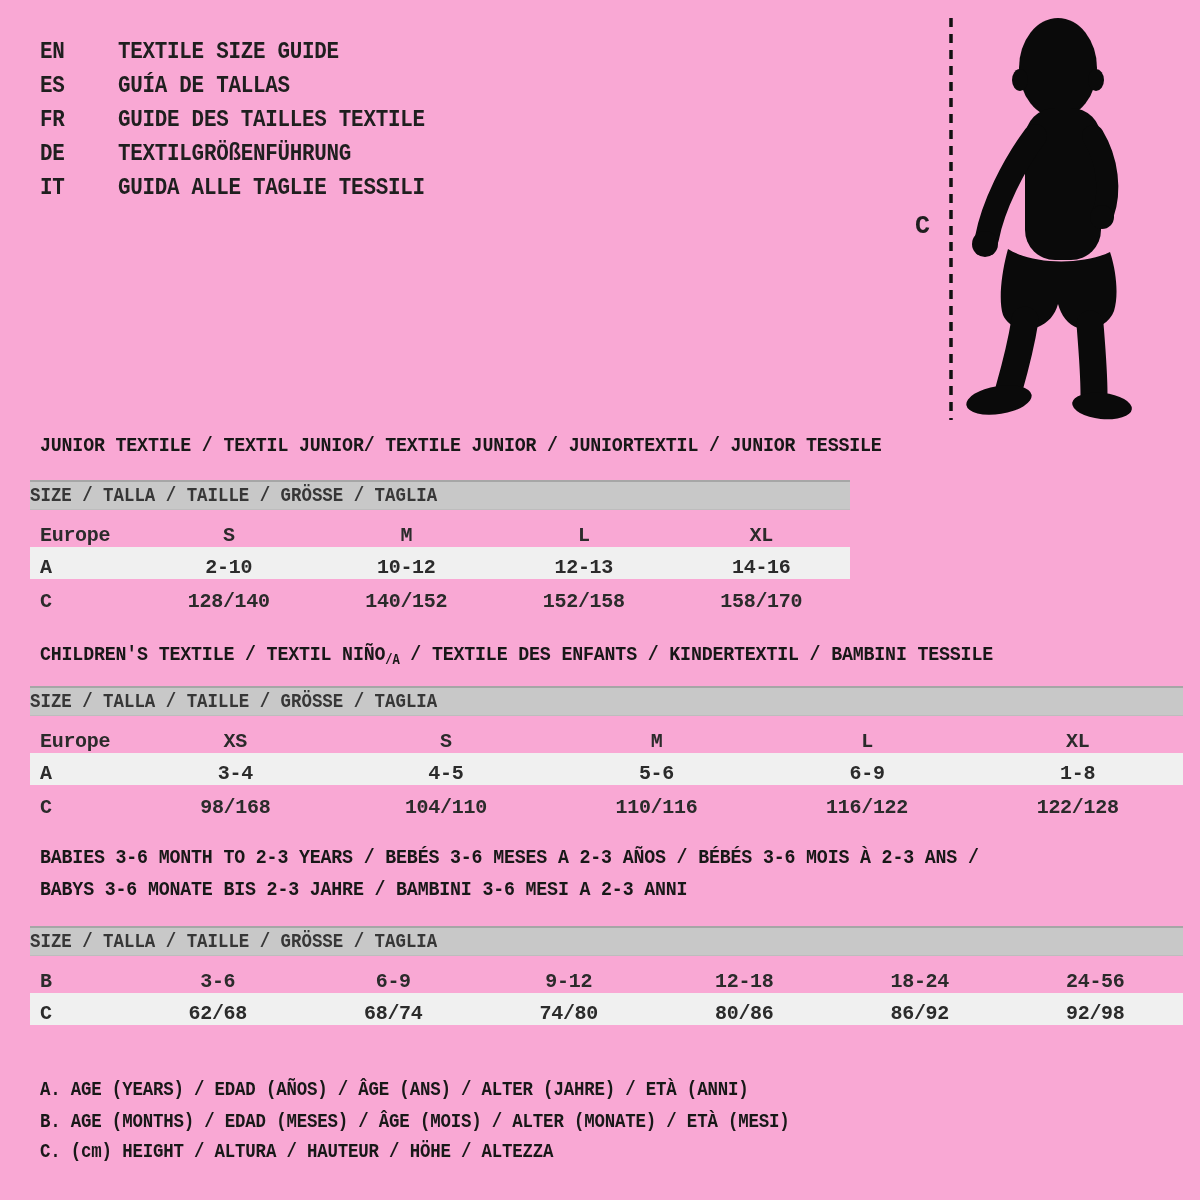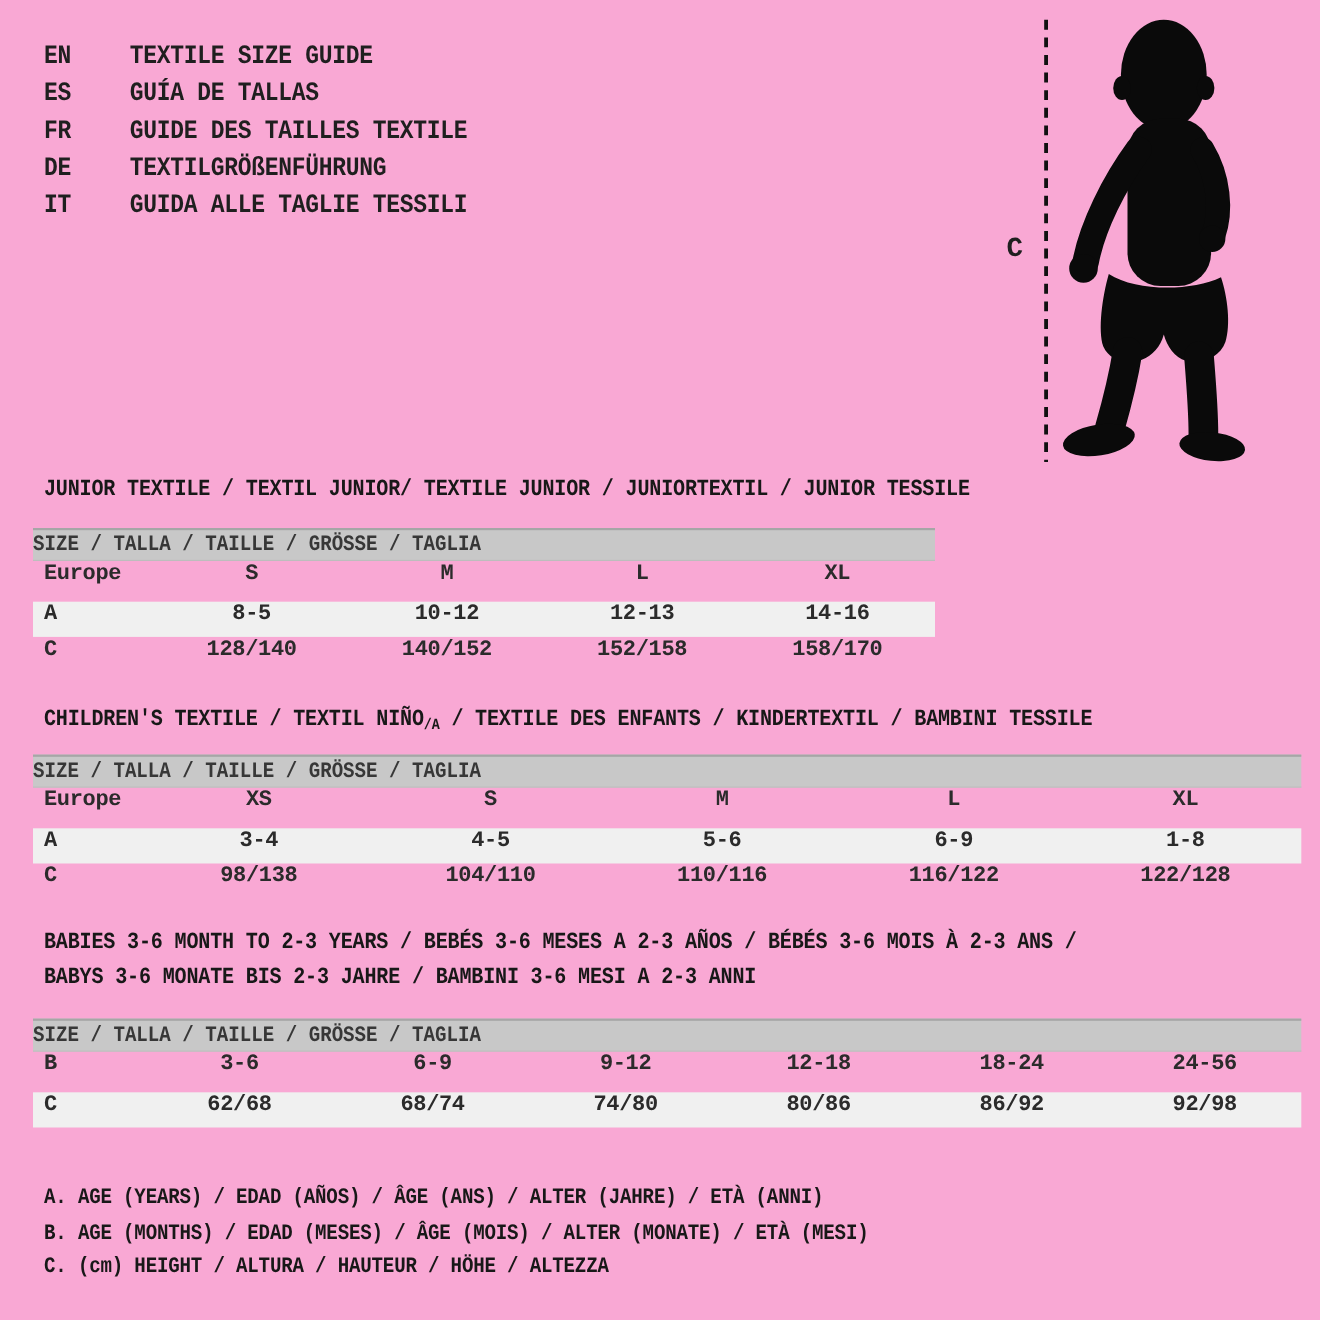--- a/index.html
+++ b/index.html
@@ -15,21 +15,21 @@
   
   .c-label{position:absolute;left:915px;top:212px;font-weight:700;font-size:25px;}
   .figure-svg{position:absolute;left:935px;top:12px;}
   
   .section-heading{position:absolute;left:40px;font-weight:700;font-size:21px;letter-spacing:-.2px;color:#181818;}
   .subsm{font-size:14px;vertical-align:-4px;}
   
   .table{position:absolute;left:30px;}
   .size-bar{height:27px;background:#c8c8c8;border-top:2px solid #a6a6a6;border-bottom:1px solid #bdbdbd;
     display:flex;align-items:center;font-weight:700;font-size:20px;color:#373737;}
-  .trow{display:flex;align-items:flex-start;font-weight:700;font-size:20px;color:#2b2b2b;letter-spacing:-.3px;}
+  .trow{display:flex;align-items:flex-end;font-weight:700;font-size:20px;color:#2b2b2b;letter-spacing:-.3px;}
   .trow.shade{background:#f0f0f0;}
   .trow.r1{height:37px;}
   .trow.r2{height:32px;}
   .trow.r3{height:34px;}
   .tlabel{padding-left:10px;flex:0 0 auto;}
   .table.junior{width:820px;}
   .table.junior .tlabel{width:100px;}
   .table.full{width:1153px;}
   .table.full .tlabel{width:90px;}
   .tcell{flex:1 1 0;text-align:center;}
@@ -91,21 +91,21 @@
     </div>
     <div class="trow r1">
       <span class="tlabel">Europe</span>
       <span class="tcell">S</span>
       <span class="tcell">M</span>
       <span class="tcell">L</span>
       <span class="tcell">XL</span>
     </div>
     <div class="trow r2 shade">
       <span class="tlabel">A</span>
-      <span class="tcell">8-5</span>
+      <span class="tcell">2-10</span>
       <span class="tcell">10-12</span>
       <span class="tcell">12-13</span>
       <span class="tcell">14-16</span>
     </div>
     <div class="trow r3">
       <span class="tlabel">C</span>
       <span class="tcell">128/140</span>
       <span class="tcell">140/152</span>
       <span class="tcell">152/158</span>
       <span class="tcell">158/170</span>
@@ -130,21 +130,21 @@
     <div class="trow r2 shade">
       <span class="tlabel">A</span>
       <span class="tcell">3-4</span>
       <span class="tcell">4-5</span>
       <span class="tcell">5-6</span>
       <span class="tcell">6-9</span>
       <span class="tcell">1-8</span>
     </div>
     <div class="trow r3">
       <span class="tlabel">C</span>
-      <span class="tcell">98/138</span>
+      <span class="tcell">98/168</span>
       <span class="tcell">104/110</span>
       <span class="tcell">110/116</span>
       <span class="tcell">116/122</span>
       <span class="tcell">122/128</span>
     </div>
   </div>
 
   <div class="section-heading cond" style="top:846px">BABIES 3-6 MONTH TO 2-3 YEARS / BEBÉS 3-6 MESES A 2-3 AÑOS / BÉBÉS 3-6 MOIS À 2-3 ANS /</div>
   <div class="section-heading cond" style="top:878px">BABYS 3-6 MONATE BIS 2-3 JAHRE / BAMBINI 3-6 MESI A 2-3 ANNI</div>
   <div class="table full" style="top:926px">

